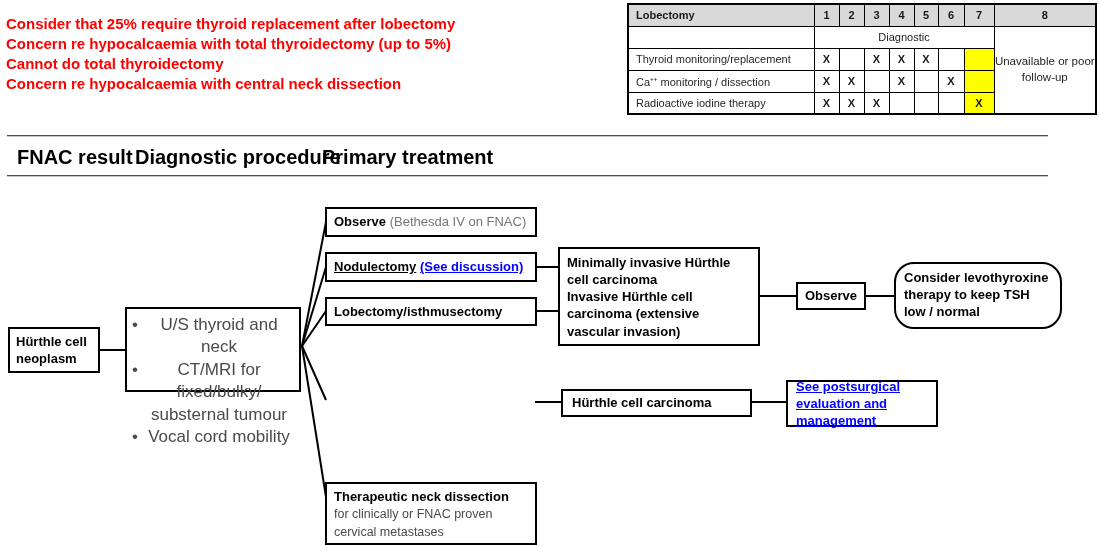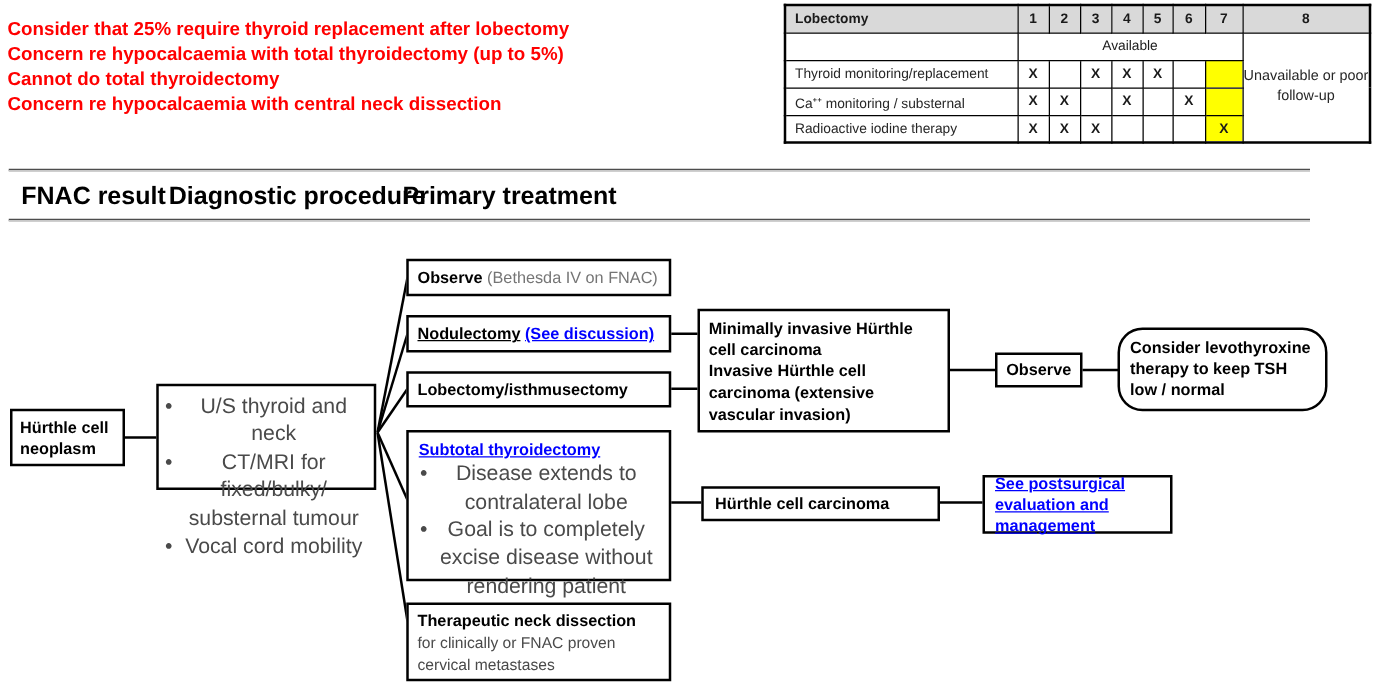--- a/index.html
+++ b/index.html
@@ -168,35 +168,35 @@
       <th>2</th>
       <th>3</th>
       <th>4</th>
       <th>5</th>
       <th>6</th>
       <th>7</th>
       <th>8</th>
     </tr>
     <tr>
       <td class="lbl"></td>
-      <td class="ctr" colspan="7">Available</td>
+      <td class="ctr" colspan="7">Diagnostic</td>
       <td class="unav" rowspan="4">Unavailable or poor follow-up</td>
     </tr>
     <tr>
       <td class="lbl">Thyroid monitoring/replacement</td>
       <td class="mark">X</td>
       <td class="mark"></td>
       <td class="mark">X</td>
       <td class="mark">X</td>
       <td class="mark">X</td>
       <td class="mark"></td>
       <td class="mark hl"></td>
     </tr>
     <tr>
-      <td class="lbl">Ca⁺⁺ monitoring / substernal</td>
+      <td class="lbl">Ca⁺⁺ monitoring / dissection</td>
       <td class="mark">X</td>
       <td class="mark">X</td>
       <td class="mark"></td>
       <td class="mark">X</td>
       <td class="mark"></td>
       <td class="mark">X</td>
       <td class="mark hl"></td>
     </tr>
     <tr>
       <td class="lbl">Radioactive iodine therapy</td>
@@ -249,27 +249,20 @@
   </div>
 
   <div class="box vcenter" id="box-nodulectomy">
     <span class="b u">Nodulectomy</span>&nbsp;<a class="link">(See discussion)</a>
   </div>
 
   <div class="box vcenter" id="box-lobectomy">
     <span>Lobectomy/isthmusectomy</span>
   </div>
 
-  <div class="box" id="box-subtotal">
-    <a class="link">Subtotal thyroidectomy</a>
-    <ul class="bullets">
-      <li>Disease extends to contralateral lobe</li>
-      <li>Goal is to completely excise disease without rendering patient hypothyroid</li>
-    </ul>
-  </div>
 
   <div class="box" id="box-neck">
     <span class="b" style="display:block">Therapeutic neck dissection</span>
     <span class="gray2" style="font-size:12.5px">for clinically or FNAC proven cervical metastases</span>
   </div>
 
   <div class="box" id="box-carcinoma-types">
     <div>Minimally invasive Hürthle cell carcinoma</div>
     <div>Invasive Hürthle cell carcinoma (extensive vascular invasion)</div>
   </div>

